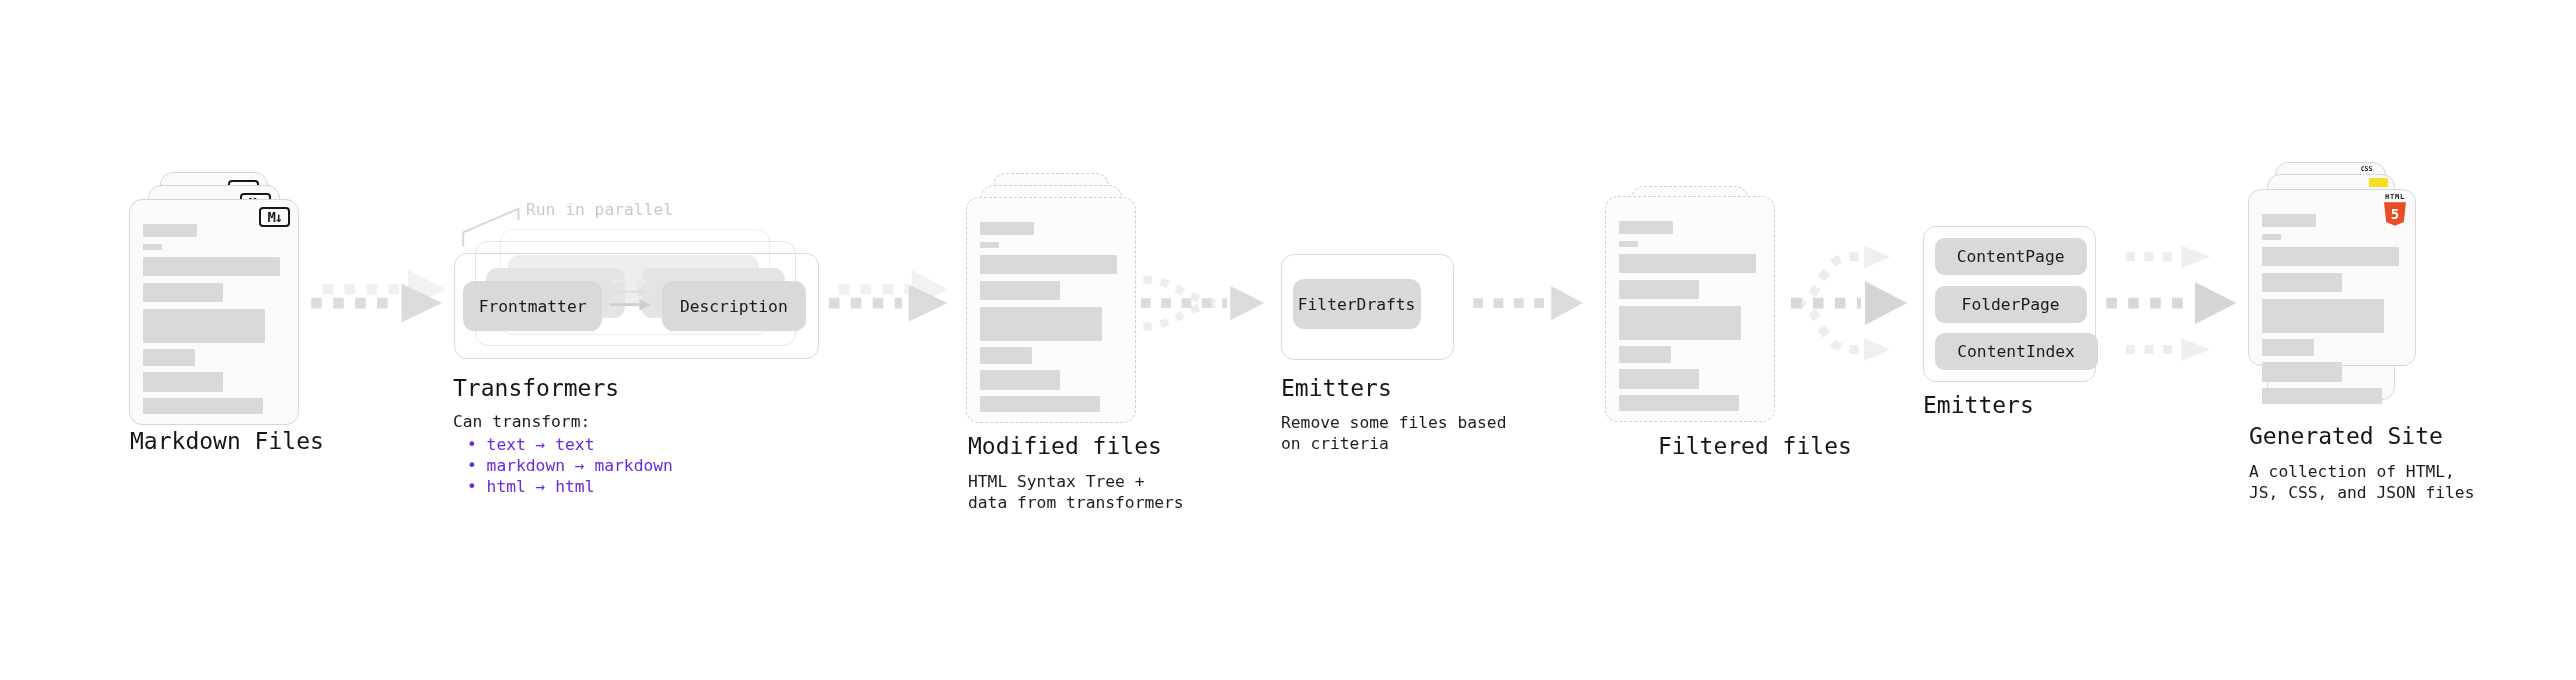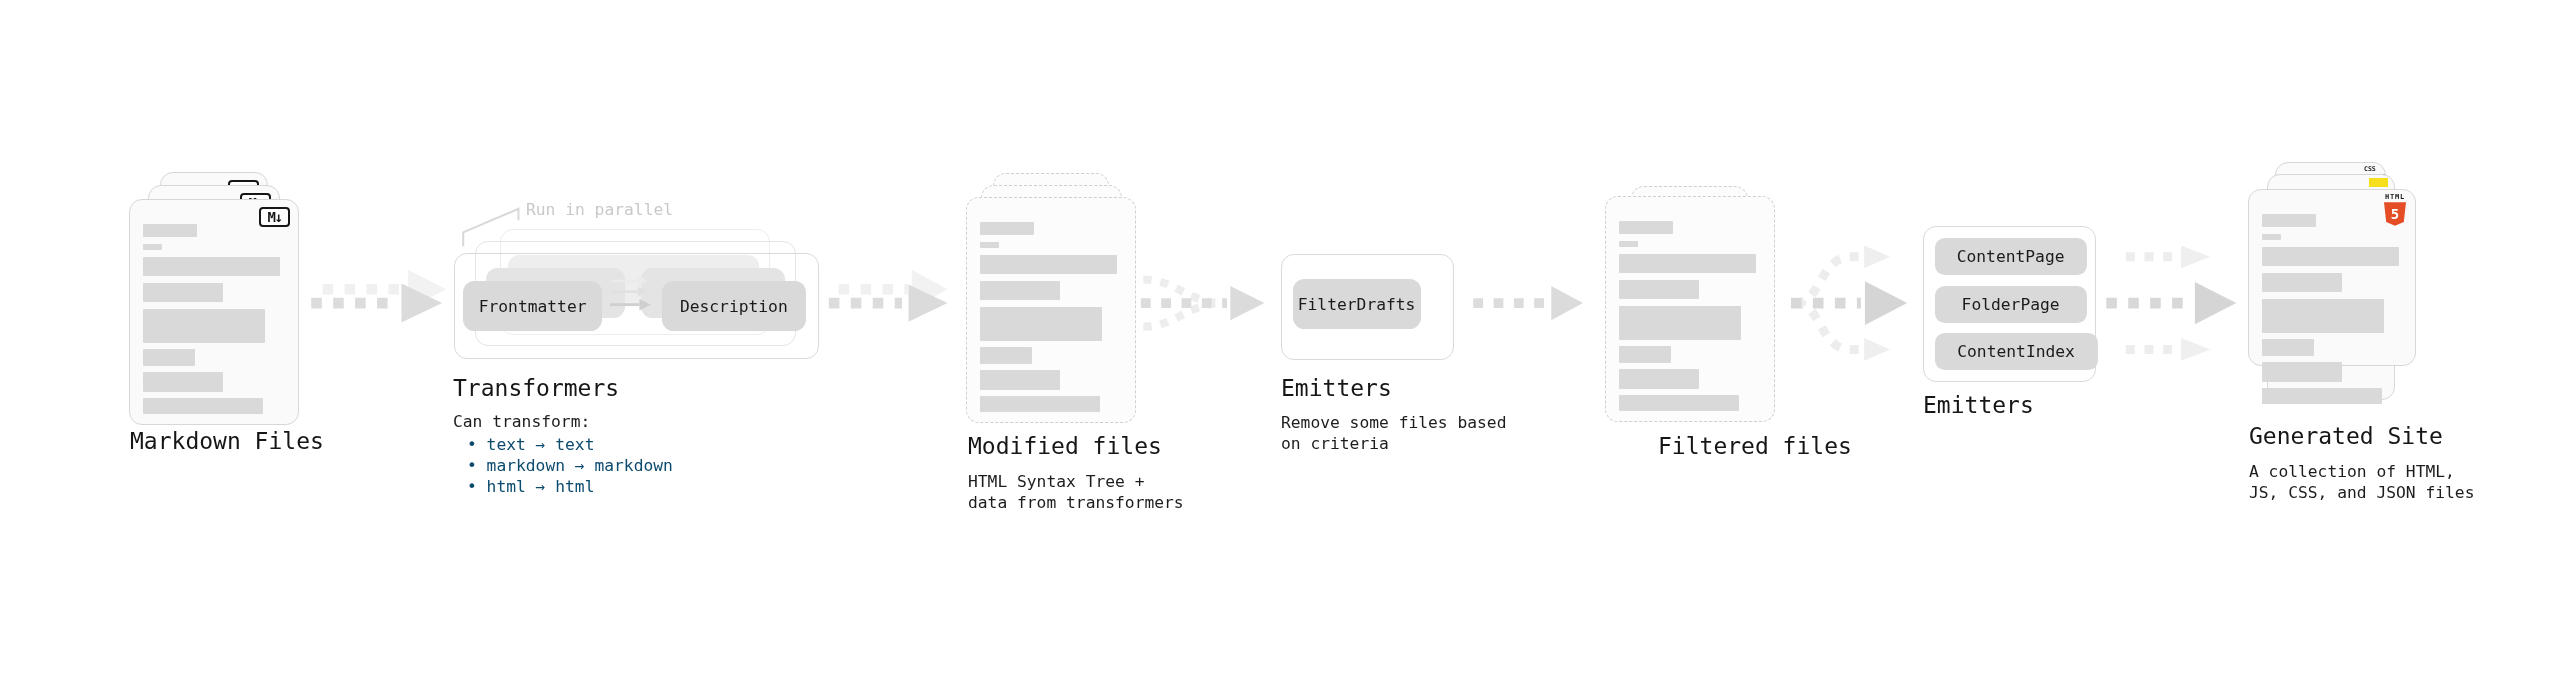--- a/index.html
+++ b/index.html
@@ -14,39 +14,39 @@
   .bars{position:absolute;left:13px;top:24.4px;display:flex;flex-direction:column;gap:6.5px;}
   .bar{background:#d9d9d9;border-radius:0.8px;}
   .b1{width:54px;height:13px;} .b2{width:18.7px;height:6.5px;} .b3{width:137px;height:19.5px;}
   .b4{width:80px;height:19.5px;} .b5{width:122px;height:34px;} .b6{width:52px;height:16.3px;}
   .b7{width:80px;height:19.5px;} .b8{width:120px;height:16.3px;}
   
   .mdlogo{position:absolute;top:7.3px;right:8.1px;width:31px;height:19.5px;background:#ffffff;
     border:2.4px solid #161616;border-radius:4.1px;display:flex;align-items:center;justify-content:center;
     font-weight:bold;font-size:14px;letter-spacing:-1.6px;color:#161616;box-sizing:border-box;}
   
-  .cssbadge{position:absolute;top:3.3px;right:0;width:21px;text-align:left;}
+  .cssbadge{position:absolute;top:3.3px;right:8px;width:21px;text-align:center;}
   .cssbadge .txt{font-size:6.5px;font-weight:bold;color:#161616;line-height:6.5px;}
   .cssbadge .bar-blue{height:3.3px;margin-top:0.8px;border-radius:0.8px;}
   .jsbadge{position:absolute;top:3.3px;right:6.5px;width:18.7px;height:9px;}
   .h5badge{position:absolute;top:4.1px;right:9px;width:22px;text-align:center;}
   .h5badge .txt{font-size:7px;font-weight:bold;letter-spacing:0.8px;color:#161616;line-height:7.3px;}
   .h5shield{width:22px;height:23.6px;margin-top:0.8px;color:#fff;font-size:14px;font-weight:bold;
     display:flex;align-items:center;justify-content:center;
     clip-path:polygon(0 0,100% 0,90% 84%,50% 100%,10% 84%);}
   
   .cont{position:absolute;border:1.6px solid #dadada;border-radius:13px;background:transparent;box-sizing:border-box;}
   .cont.g1{border-color:#e4e4e4;} .cont.g2{border-color:#ededed;}
   .pill{position:absolute;background:#d9d9d9;border-radius:11.4px;display:flex;align-items:center;justify-content:center;
     font-size:16.3px;color:#1b1b1b;box-sizing:border-box;}
   .pill.ghost1{background:#e4e4e4;} .pill.ghost2{background:#eeeeee;}
   
   .title{position:absolute;font-size:23px;line-height:26px;font-weight:500;color:#161616;white-space:nowrap;}
   .caption{position:absolute;font-size:16.3px;line-height:21px;color:#1d1d1d;white-space:pre-line;}
-  .bullets{position:absolute;font-size:16.3px;line-height:21px;color:#0c4a6e;}
+  .bullets{position:absolute;font-size:16.3px;line-height:21px;color:#6d28d9;}
   .bullets div{white-space:nowrap;}
   .annotation{position:absolute;font-size:16.3px;color:#c9c9c9;white-space:nowrap;}
 </style>
 </head>
 <body>
 
 <div class="canvas">
 
   <svg class="overlay" width="2576" height="681" viewBox="0 0 3170 838">
 

